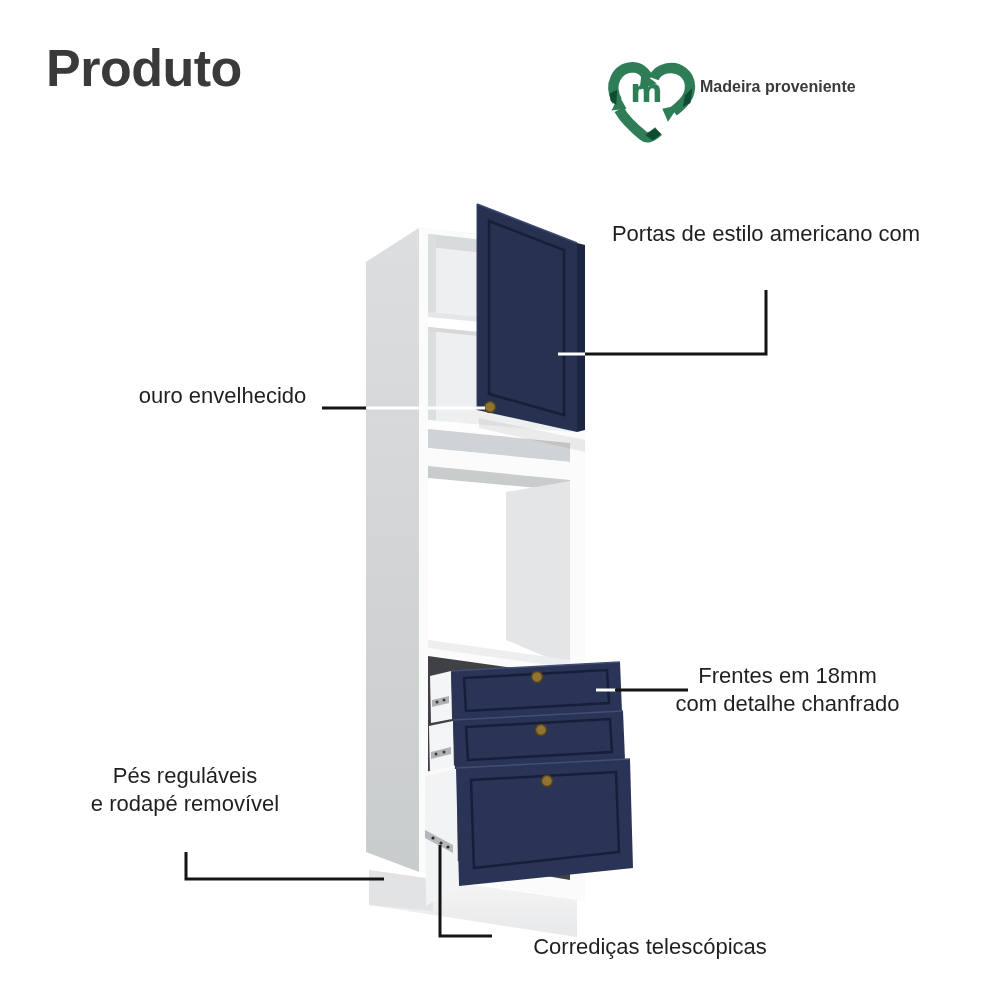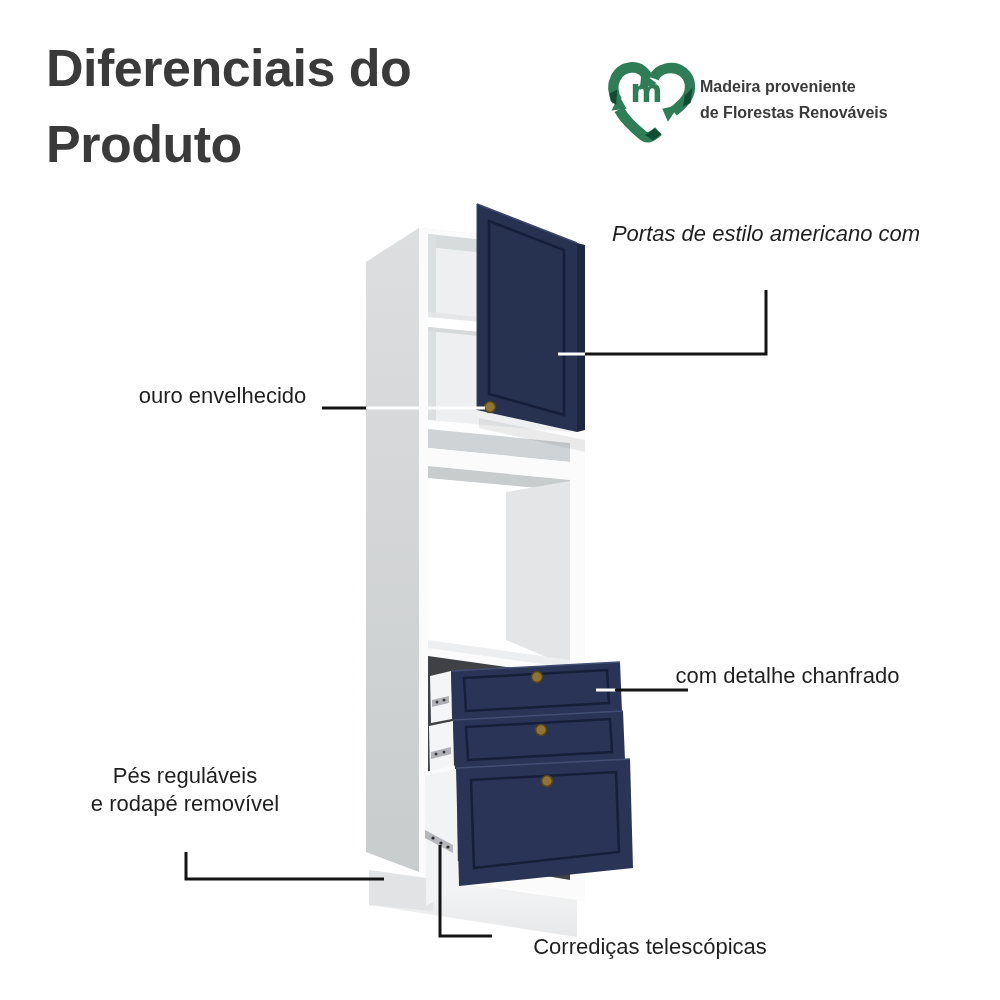--- a/index.html
+++ b/index.html
@@ -19,21 +19,21 @@
   .badge{position:absolute;left:604px;top:56px;width:390px;height:100px;}
   .badge-icon{position:absolute;left:0;top:0;width:94px;height:94px;}
   .badge-text{
     position:absolute;left:96px;top:18px;width:300px;
     font-size:16px;line-height:26px;font-weight:700;color:var(--title_text,#3a3a3a);
   }
   .badge-text span{display:block;}
   .callout{position:absolute;font-size:22px;line-height:28px;color:var(--callout_text,#1f1f1f);}
   .callout span{display:block;}
   .c-center{text-align:center;}
-  .c-portas{left:596px;top:220px;width:340px;font-style:italic;}
+  .c-portas{left:596px;top:220px;width:340px;}
   .c-puxadores{left:100px;top:382px;width:245px;}
   .c-frentes{left:665px;top:662px;width:245px;}
   .c-pes{left:75px;top:762px;width:220px;}
   .c-corredicas{left:500px;top:919px;width:300px;text-align:center;margin-top:14px;}
   .ln{stroke:var(--leader_line,#141414);stroke-width:3;fill:none;}
   .lnw{stroke:#ffffff;stroke-width:3;fill:none;}
   .navyface{fill:var(--navy_drawer,#2a3457);}
   .navyedge{fill:var(--navy_edge,#1c2541);}
   .bevel{fill:none;stroke:var(--navy_bevel,#161f3a);stroke-width:2.5;}
   .hl{stroke:#434e74;stroke-width:1.5;fill:none;}
@@ -156,52 +156,51 @@
       <polyline class="lnw" points="596,690 616,690"></polyline>
       <polyline class="ln" points="615,690 688,690"></polyline>
 
       <polyline class="ln" points="186,852 186,879 384,879"></polyline>
 
       <polyline class="ln" points="440,845 440,936 492,936"></polyline>
     </g>
   </svg>
 
   <h1 class="title">
-    <span>Diferenciais do</span>
     <span>Produto</span>
   </h1>
 
   <div class="badge">
     <svg class="badge-icon" viewBox="0 0 100 100">
       <path class="garc" d="M14,48 C4,30 14,13 30,12 C38,12 44,17 47,24"></path>
       <polygon class="green" points="40,17 56,29 38,36"></polygon>
       <path class="garc" d="M53,24 C57,13 74,9 84,17 C94,25 94,40 84,50 C81,53 78,56 74,59"></path>
       <polygon class="green" points="80,52 68,70 62,56"></polygon>
       <path class="garc" d="M58,80 C50,87 46,88 42,85 C32,77 22,68 16,57"></path>
       <polygon class="green" points="8,58 16,42 24,56"></polygon>
       <polygon class="greendark" points="6,40 14,36 13,52 7,48"></polygon>
       <polygon class="greendark" points="86,42 94,34 92,50 84,54"></polygon>
       <polygon class="greendark" points="44,84 54,77 61,83 52,90"></polygon>
       <text x="45" y="49" text-anchor="middle" font-family="DejaVu Sans, sans-serif" font-size="33" font-weight="bold" fill="var(--logo_green,#2e7d56)">m</text>
     </svg>
     <div class="badge-text">
       <span>Madeira proveniente</span>
-      <span>de Florestas Renováveis</span>
     </div>
   </div>
 
   <div class="callout c-center c-portas">
     <span>Portas de estilo americano com</span>
   </div>
 
   <div class="callout c-center c-puxadores">
     <span>ouro envelhecido</span>
   </div>
 
   <div class="callout c-center c-frentes">
+    <span>Frentes em 18mm</span>
     <span>com detalhe chanfrado</span>
   </div>
 
   <div class="callout c-center c-pes">
     <span>Pés reguláveis</span>
     <span>e rodapé removível</span>
   </div>
 
   <div class="callout c-corredicas">
     <span>Corrediças telescópicas</span>

